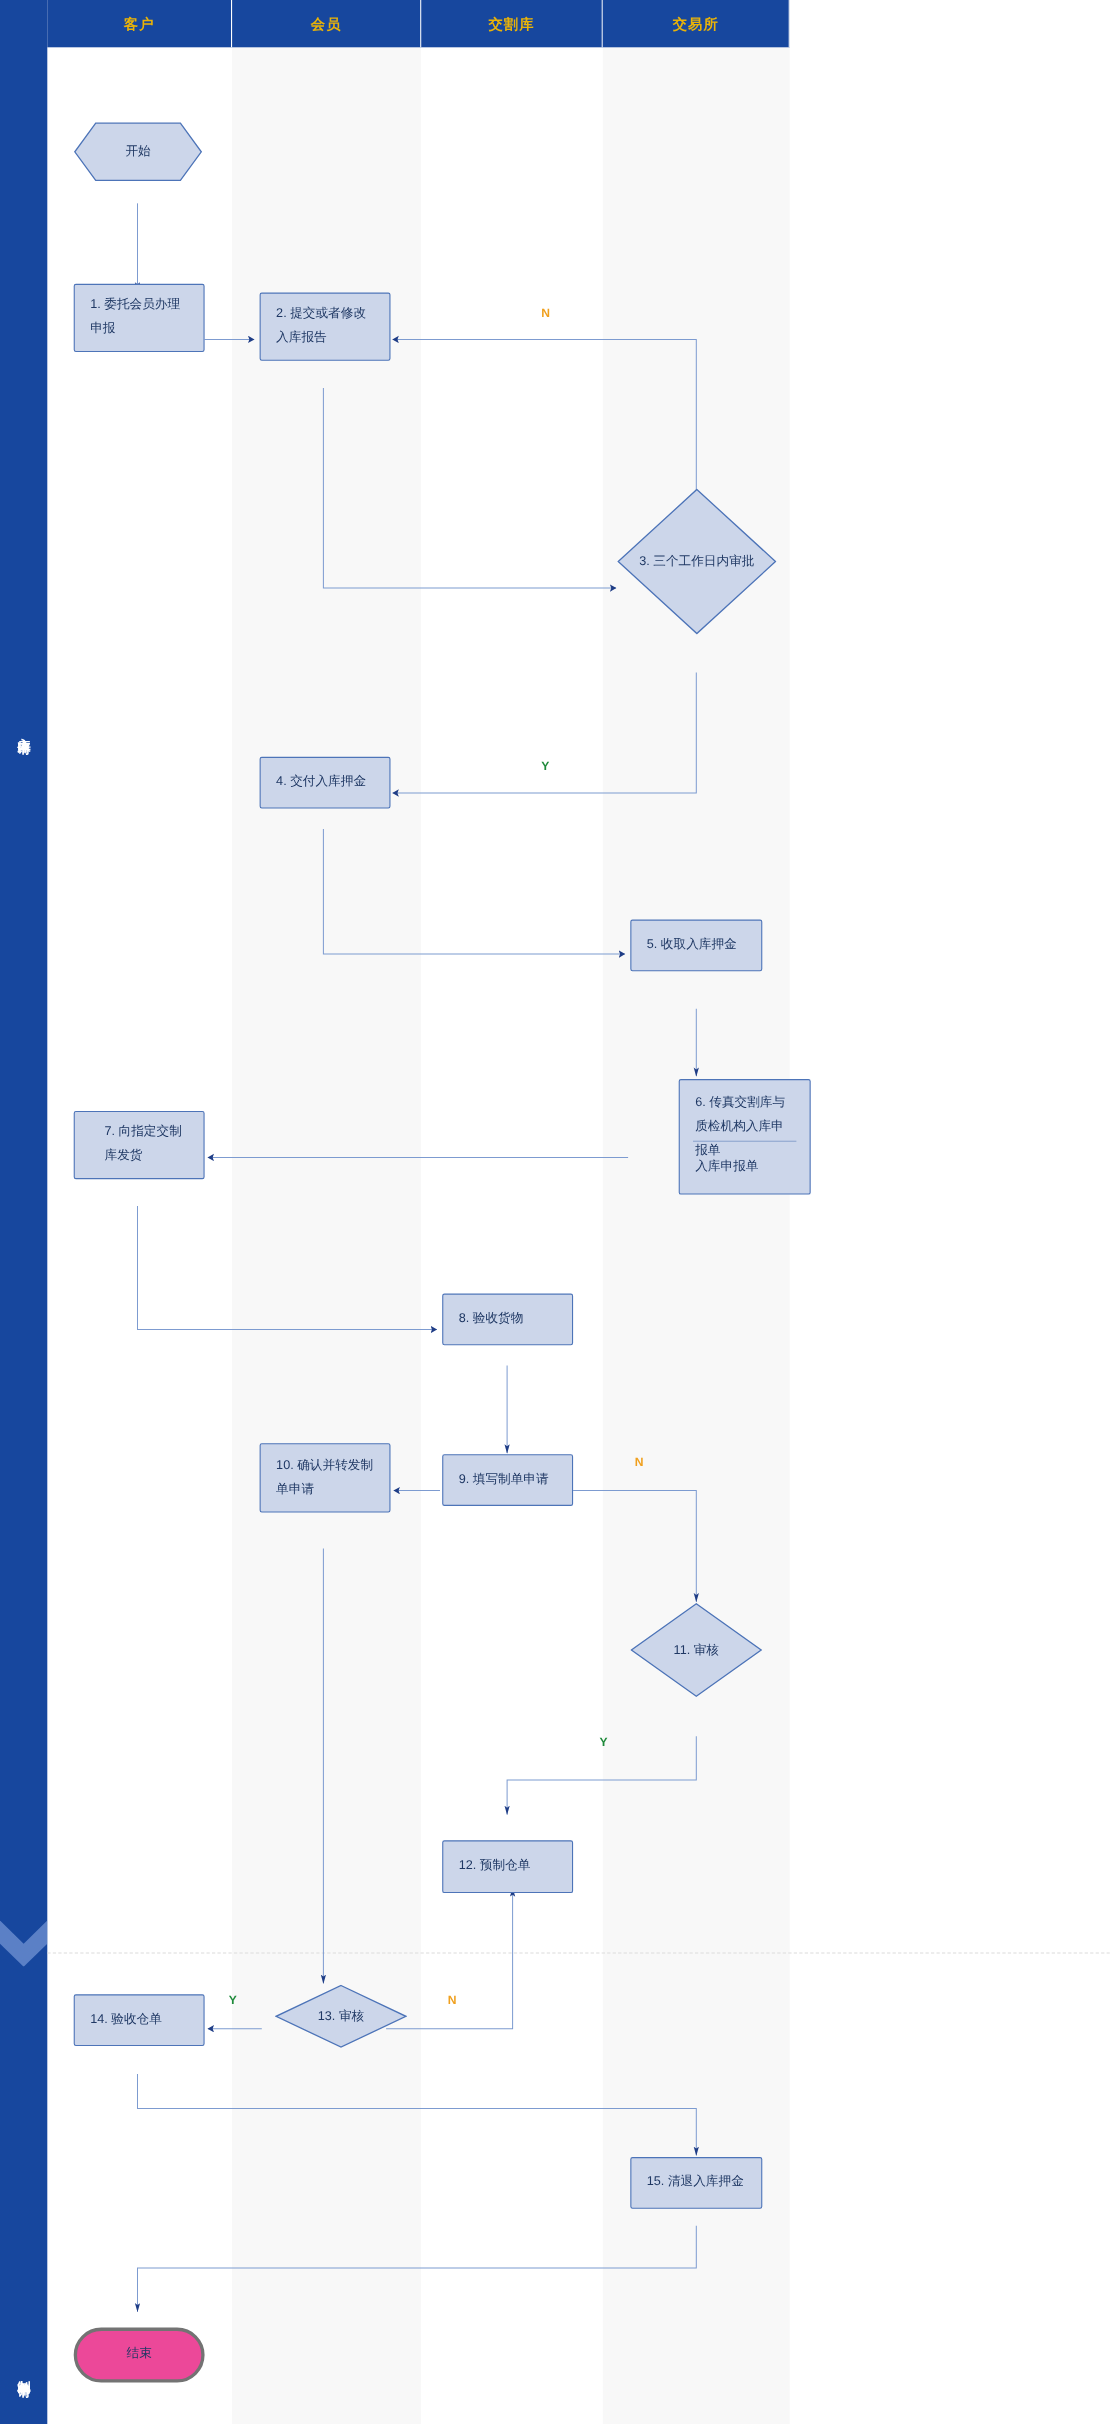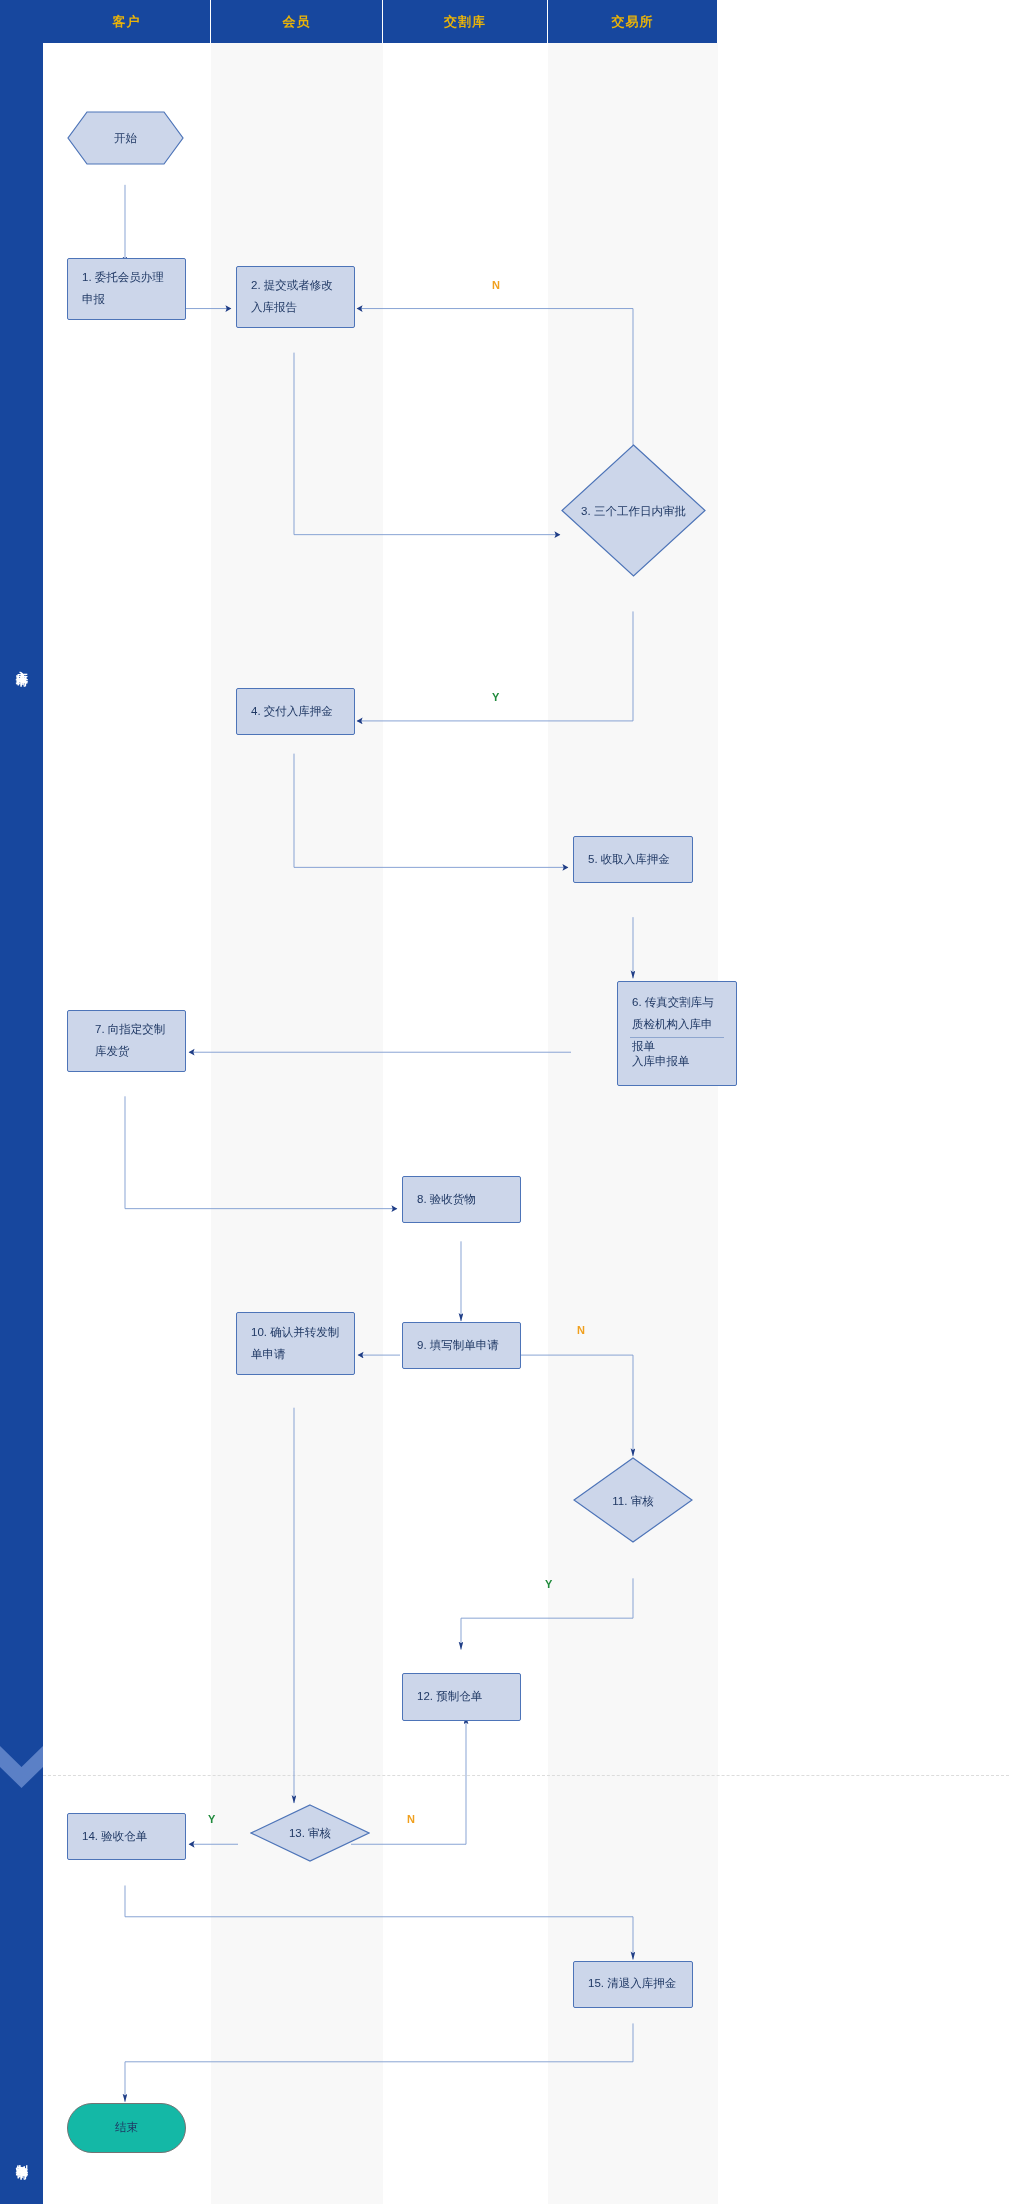--- a/index.html
+++ b/index.html
@@ -26,22 +26,22 @@
 
   
   .phase-div{position:absolute;left:43px;right:0;border-top:1px dashed #dcdcdc;}
 
   
   .node{position:absolute;box-sizing:border-box;display:flex;align-items:center;
         justify-content:center;color:#1f3864;font-size:11.5px;line-height:1.9;
         text-align:left;}
   .node.rect{background:#ccd6ea;border:1px solid #4d74b8;border-radius:2px;
              padding:0 14px;justify-content:flex-start;}
-  .node.terminator{background:#14b8a6;border:1px solid #737373;border-radius:26px;
-             justify-content:center;}
+  .node.terminator{background:#ec4899;border:3px solid #737373;border-radius:26px;
+             justify-content:center;margin-top:13px;}
   .hexwrap,.diawrap{position:absolute;}
   .hexwrap svg,.diawrap svg{position:absolute;left:0;top:0;}
   .shape-label{position:absolute;left:0;top:0;width:100%;height:100%;
         display:flex;align-items:center;justify-content:center;
         color:#1f3864;font-size:11.5px;line-height:1.9;text-align:center;}
   .doc-sep{position:absolute;left:12px;right:12px;top:50%;margin-top:4px;border-top:1px solid #8ea6cf;}
   .doc-sub{position:absolute;left:14px;right:14px;bottom:12px;color:#1f3864;font-size:11.5px;}
   .doc-body{position:absolute;left:14px;right:14px;top:10px;color:#1f3864;font-size:11.5px;line-height:1.9;}
 
   

